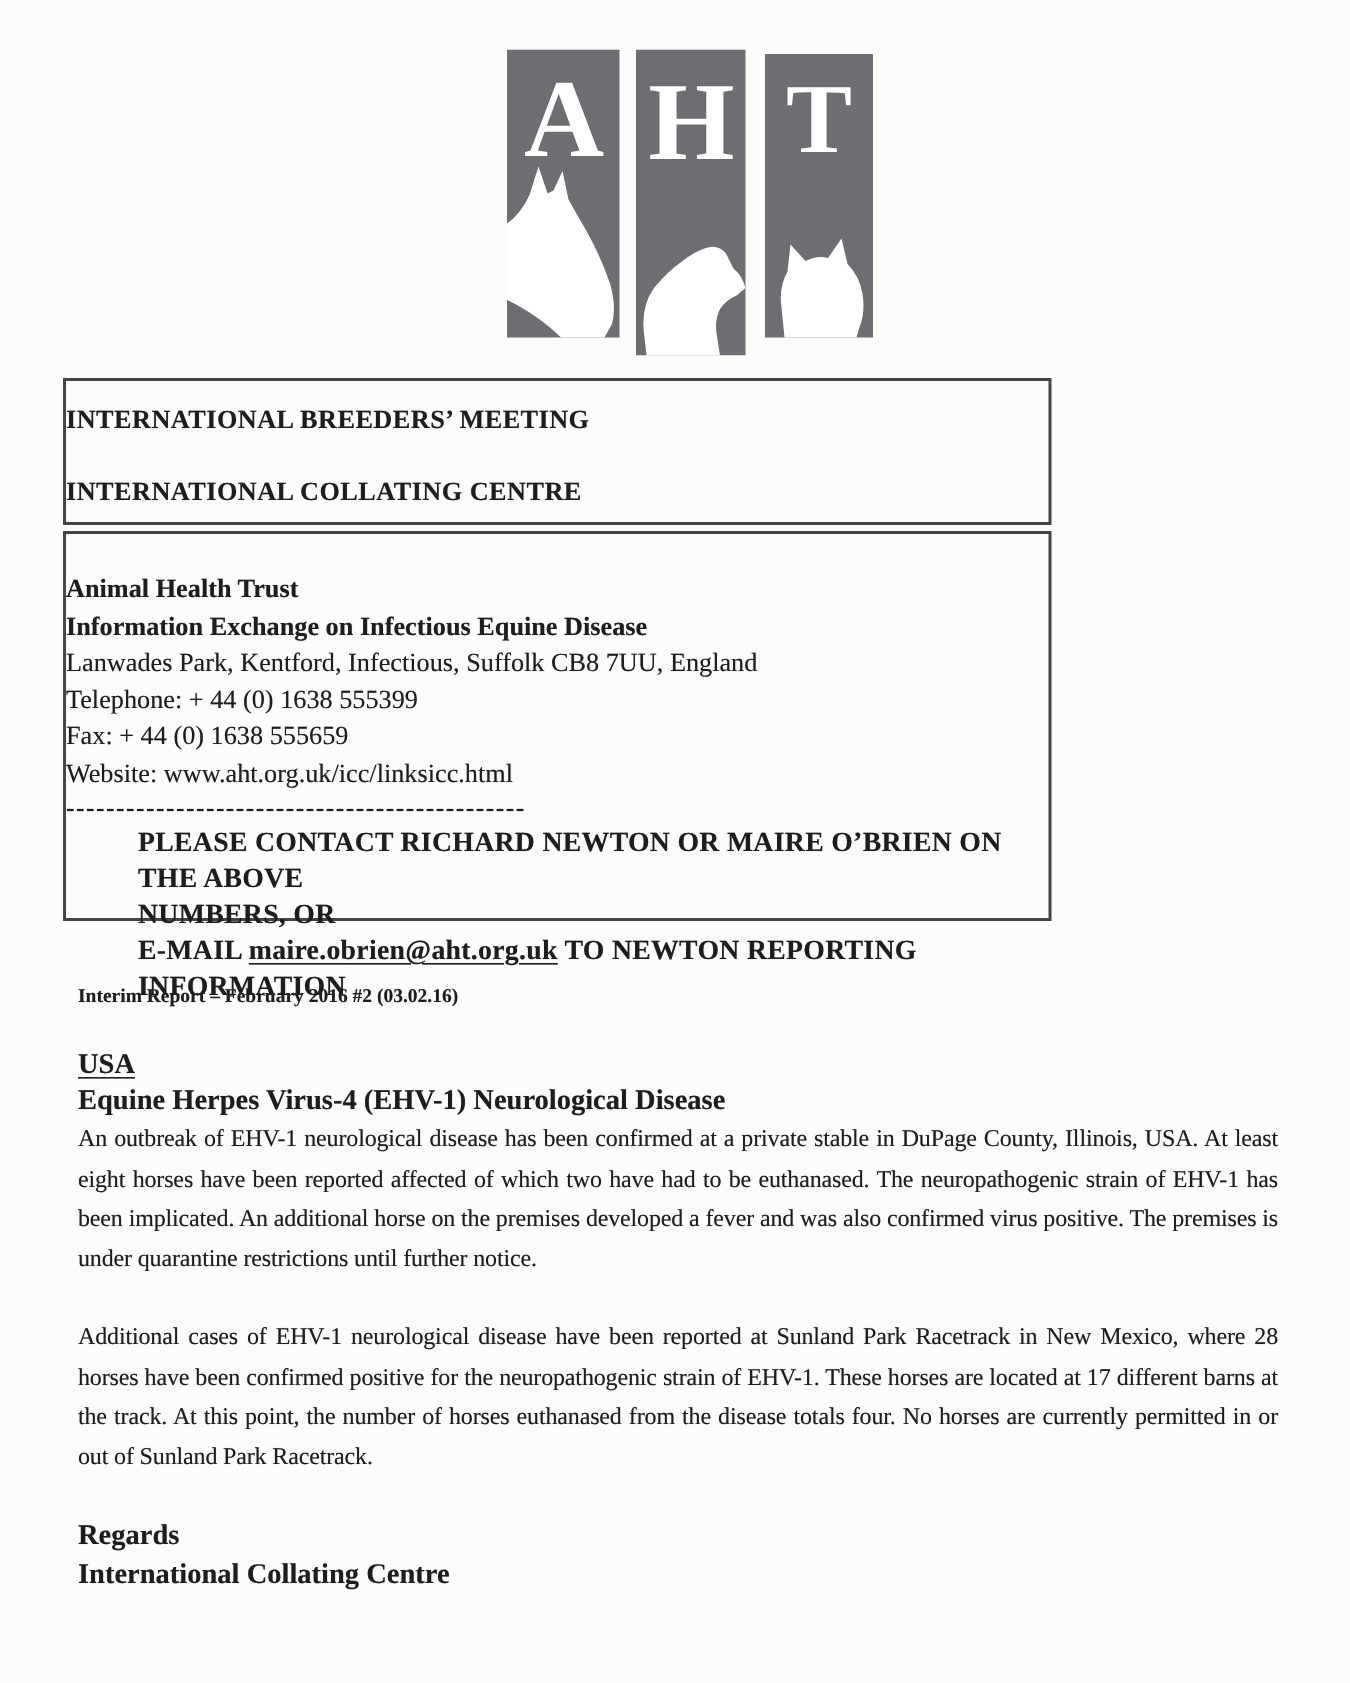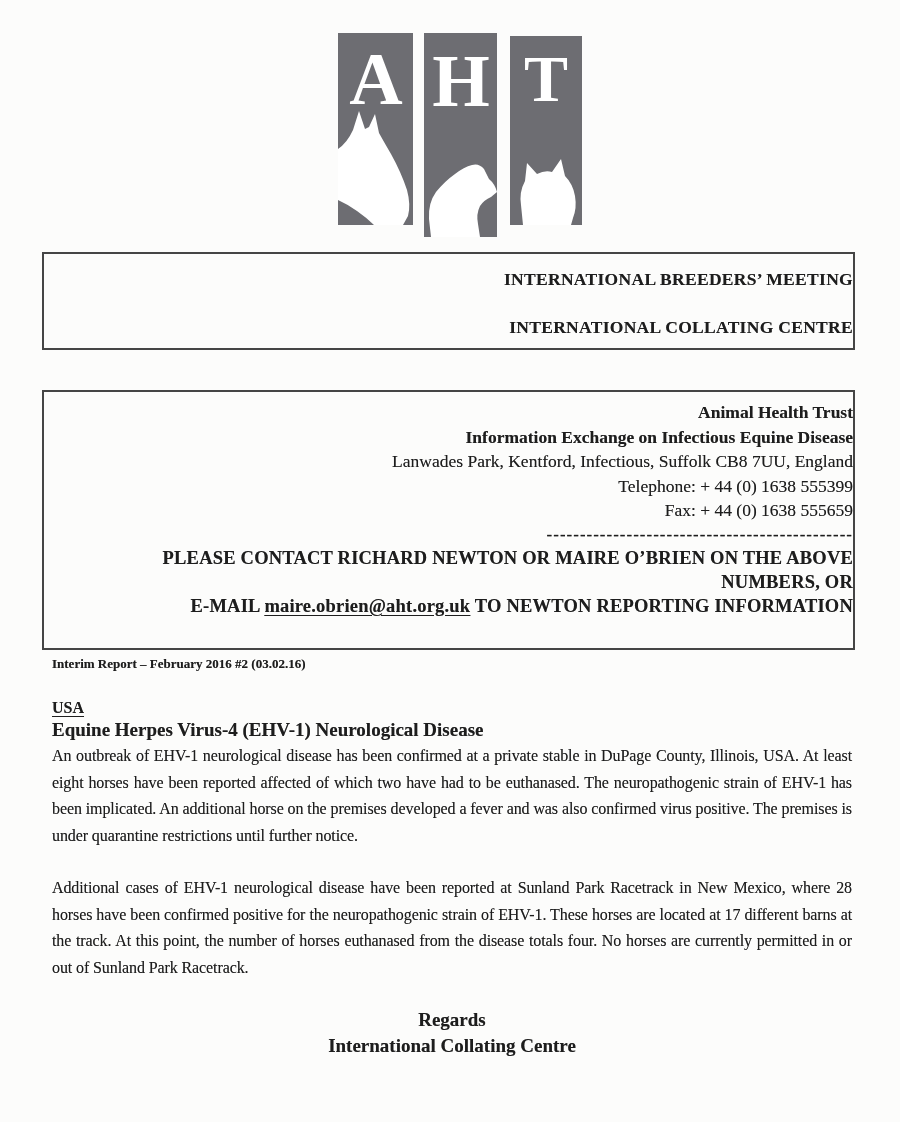--- a/index.html
+++ b/index.html
@@ -14,45 +14,45 @@
     text-shadow:0 0 0.5px rgba(55,55,55,0.55);
   }
 
   
   .logo { position:absolute; left:338px; top:33px; width:244px; height:204px; }
   .logo svg { display:block; }
   .logo text { font-family:"Liberation Serif","DejaVu Serif",serif; font-weight:bold; }
 
   
   .box {
-    position:absolute; left:42px; width:813px;
+    position:absolute; left:42px; width:659px;
     border:2px solid #454545; box-sizing:border-box;
-    text-align:right; background:transparent;
+    text-align:left; background:transparent;
   }
   .box-title { top:252px; height:98px; }
   .title-line { font-weight:bold; font-size:17.5px; letter-spacing:0.3px; }
   .title-line.first  { margin-top:15px; }
   .title-line.second { margin-top:27px; }
 
-  .box-contact { top:390px; height:260px; padding-top:8px; }
+  .box-contact { top:354px; height:260px; padding-top:24px; }
   .c-line { font-size:17.5px; line-height:24.5px; }
   .bold { font-weight:bold; }
   .dashes { font-weight:bold; font-size:17px; line-height:23px; letter-spacing:1px; }
-  .contact-strong { font-weight:bold; font-size:18.5px; line-height:24px; letter-spacing:0.2px; }
+  .contact-strong { font-weight:bold; font-size:18.5px; line-height:24px; letter-spacing:0.2px;margin-left:48px; }
   .email-underline { text-decoration:underline; text-underline-offset:3px; }
 
   
   .body-block { position:absolute; left:52px; top:645px; width:800px; }
   .interim   { font-weight:bold; font-size:13px; margin-top:11px; }
-  .country   { font-weight:bold; font-size:16px; margin-top:27px;
+  .country   { font-weight:bold; font-size:19px; margin-top:27px;
                text-decoration:underline; text-underline-offset:3px; width:fit-content; }
   .disease   { font-weight:bold; font-size:19px; line-height:26px; }
   .para      { margin:0 0 26px 0; font-size:16px; line-height:26.5px;
                text-align:justify; letter-spacing:-0.1px; }
-  .signoff   { font-weight:bold; font-size:19px; line-height:26px;text-align:center; }
+  .signoff   { font-weight:bold; font-size:19px; line-height:26px; }
   .signoff-wrap { margin-top:5px; }
 </style>
 </head>
 <body>
 
 <div class="page">
 
   <div class="logo">
     <svg width="244" height="204" viewBox="0 0 244 204">
       <rect x="0" y="0" width="75" height="192" fill="#6d6d72"></rect>
@@ -73,20 +73,21 @@
     <div class="title-line first">INTERNATIONAL BREEDERS’ MEETING</div>
     <div class="title-line second">INTERNATIONAL COLLATING CENTRE</div>
   </div>
 
   <div class="box box-contact">
     <div class="c-line bold">Animal Health Trust</div>
     <div class="c-line bold">Information Exchange on Infectious Equine Disease</div>
     <div class="c-line">Lanwades Park, Kentford, Infectious, Suffolk CB8 7UU, England</div>
     <div class="c-line">Telephone: + 44 (0) 1638 555399</div>
     <div class="c-line">Fax: + 44 (0) 1638 555659</div>
+    <div class="c-line">Website: www.aht.org.uk/icc/linksicc.html</div>
     <div class="dashes">----------------------------------------------</div>
     <div class="contact-strong">PLEASE CONTACT RICHARD NEWTON OR MAIRE O’BRIEN ON THE ABOVE</div>
     <div class="contact-strong">NUMBERS, OR</div>
     <div class="contact-strong"><span>E-MAIL </span><span class="email-underline">maire.obrien@aht.org.uk</span><span> TO NEWTON REPORTING INFORMATION</span></div>
   </div>
 
   <div class="body-block">
     <div class="interim">Interim Report – February 2016 #2 (03.02.16)</div>
     <div class="country">USA</div>
     <div class="disease">Equine Herpes Virus-4 (EHV-1) Neurological Disease</div>

